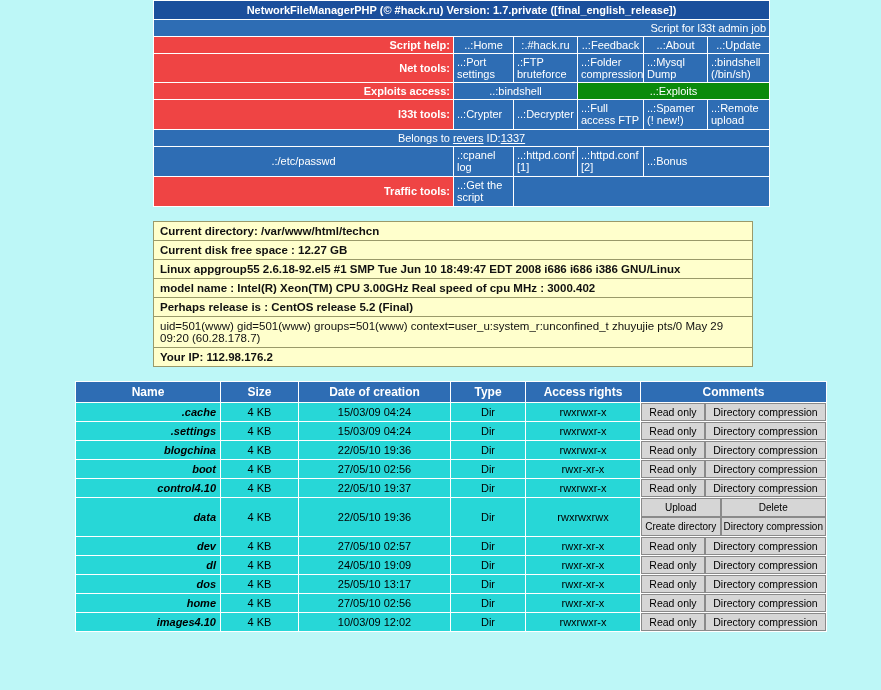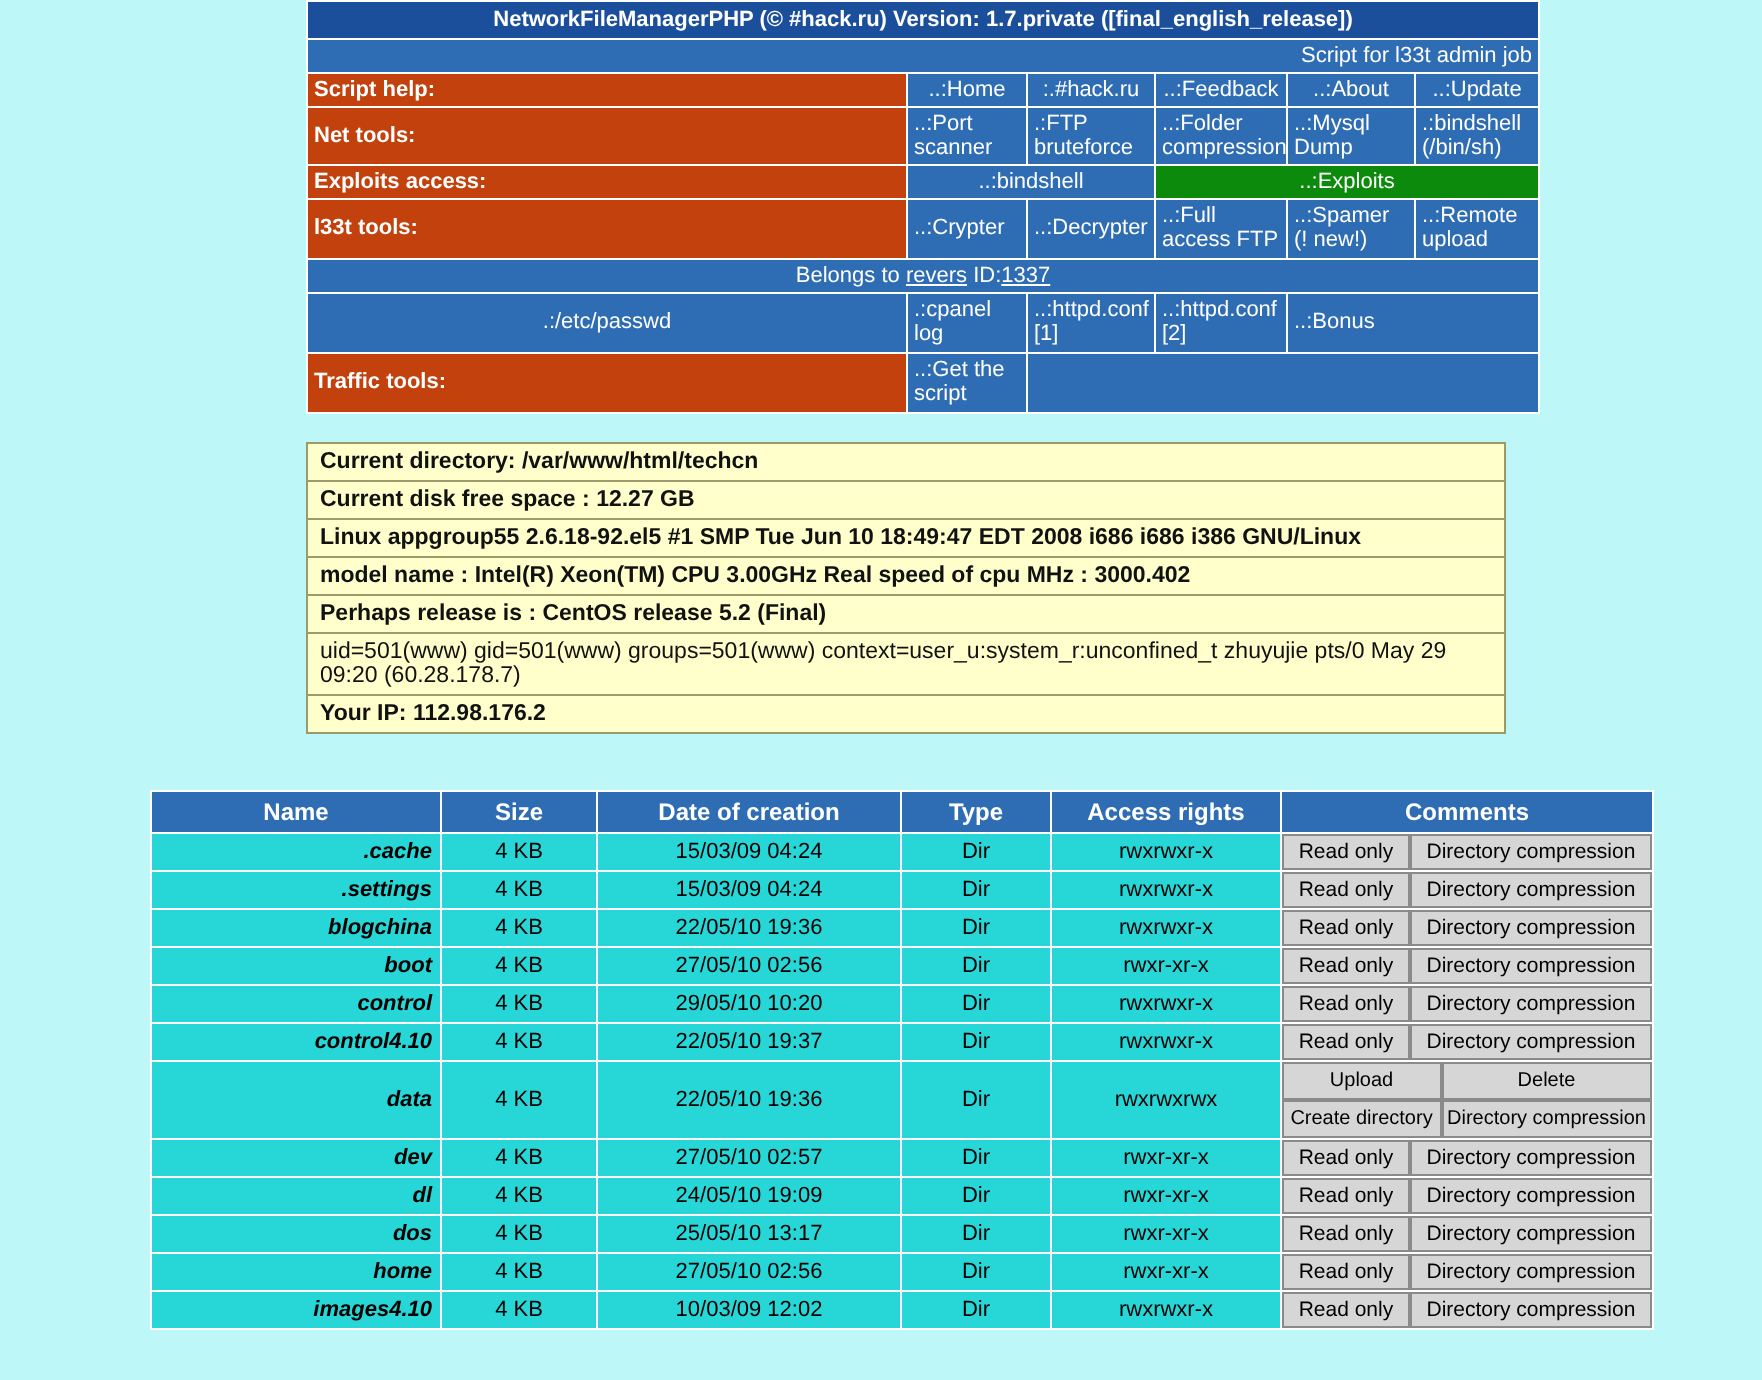--- a/index.html
+++ b/index.html
@@ -36,23 +36,23 @@
     font-size: 13px;
     padding: 3px 0 !important;
   }
   .hdr-sub {
     background: #2e6db4;
     color: #ffffff;
     text-align: right;
     font-size: 11px;
   }
   .rowlabel {
-    background: #c2410c;
-    color: #ffffff;
-    text-align: left;
+    background: #ef4444;
+    color: #ffffff;
+    text-align: right;
     font-weight: bold;
     font-size: 12px;
   }
   .cell {
     background: #2e6db4;
     color: #ffffff;
     text-align: left;
     font-size: 10px;
     line-height: 1.1;
   }
@@ -85,21 +85,21 @@
     padding: 3px 6px;
     font-size: 11.5px;
     font-weight: bold;
     color: #111;
   }
   #info-panel td.normal { font-weight: normal; }
   .info-inline { display: inline; }
 
   
   #files-wrap {
-    margin-top: 28px;
+    margin-top: 14px;
     padding: 0 75px 0 75px;
   }
   #files {
     width: 731px;
     border-collapse: collapse;
     table-layout: fixed;
   }
   #files th {
     background: #2e6db4;
     color: #ffffff;
@@ -174,21 +174,21 @@
     <td class="rowlabel">Script help:</td>
     <td class="cell center">..:Home</td>
     <td class="cell center">:.#hack.ru</td>
     <td class="cell center">..:Feedback</td>
     <td class="cell center">..:About</td>
     <td class="cell center">..:Update</td>
   </tr>
 
   <tr>
     <td class="rowlabel">Net tools:</td>
-    <td class="cell">..:Port scanner</td>
+    <td class="cell">..:Port settings</td>
     <td class="cell">.:FTP bruteforce</td>
     <td class="cell">..:Folder compression</td>
     <td class="cell">..:Mysql Dump</td>
     <td class="cell">.:bindshell (/bin/sh)</td>
   </tr>
 
   <tr>
     <td class="rowlabel">Exploits access:</td>
     <td class="cell center" colspan="2">..:bindshell</td>
     <td class="cell-green" colspan="3">..:Exploits</td>
@@ -324,33 +324,20 @@
           <td>Dir</td>
           <td>rwxr-xr-x</td>
           <td class="comments-cell">
             <div class="btnrow">
               <span class="btn">Read only</span>
               <span class="btn">Directory compression</span>
             </div>
           </td>
         </tr>
         <tr>
-          <td class="name">control</td>
-          <td>4 KB</td>
-          <td>29/05/10 10:20</td>
-          <td>Dir</td>
-          <td>rwxrwxr-x</td>
-          <td class="comments-cell">
-            <div class="btnrow">
-              <span class="btn">Read only</span>
-              <span class="btn">Directory compression</span>
-            </div>
-          </td>
-        </tr>
-        <tr>
           <td class="name">control4.10</td>
           <td>4 KB</td>
           <td>22/05/10 19:37</td>
           <td>Dir</td>
           <td>rwxrwxr-x</td>
           <td class="comments-cell">
             <div class="btnrow">
               <span class="btn">Read only</span>
               <span class="btn">Directory compression</span>
             </div>

